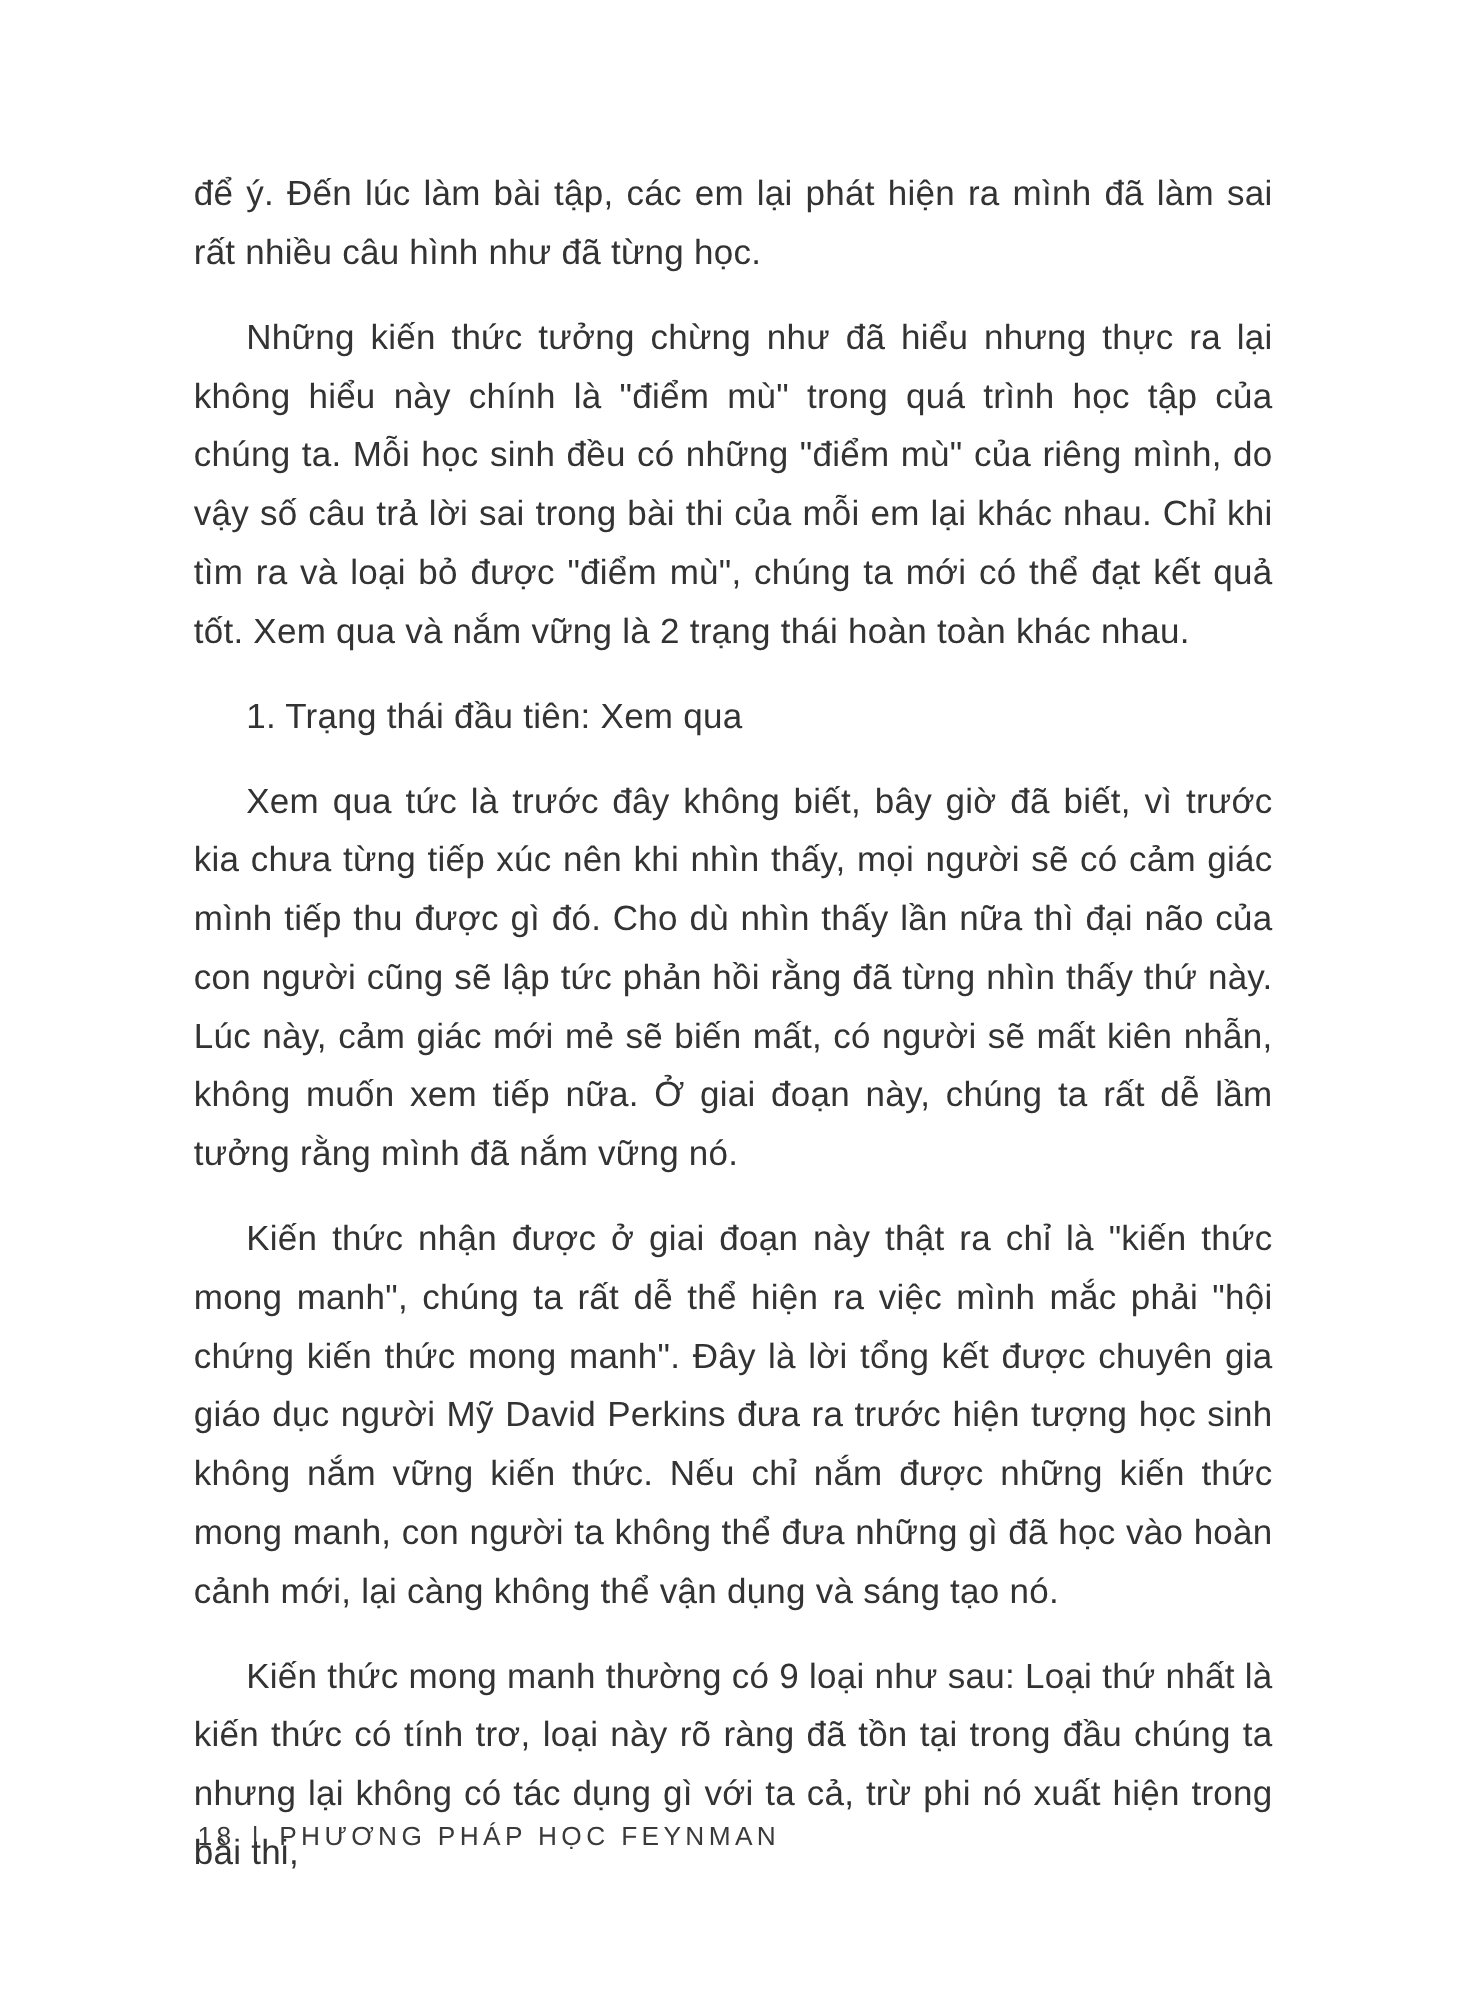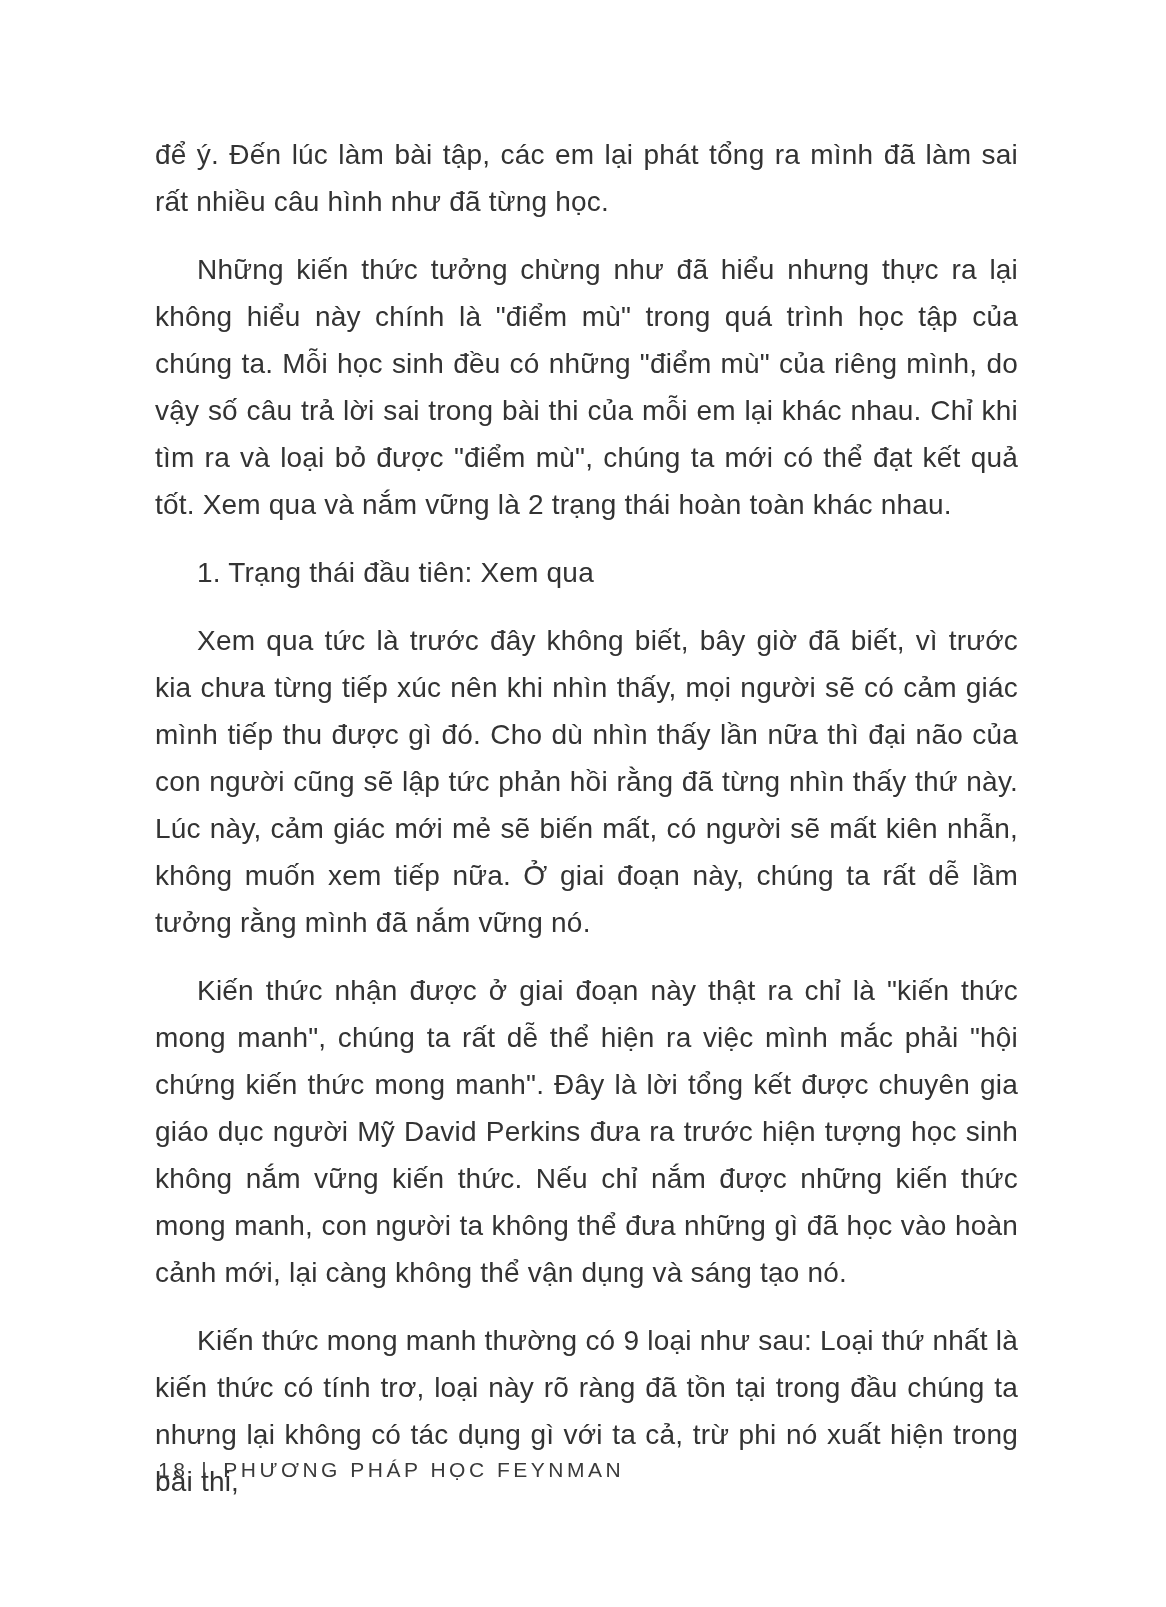--- a/index.html
+++ b/index.html
@@ -51,21 +51,21 @@
     margin: 0 13px;
     color: #3a3a3a;
   }
 </style>
 </head>
 <body>
 
 <div class="page">
 
   <div class="content">
-    <p class="para no-indent">để ý. Đến lúc làm bài tập, các em lại phát tổng ra mình đã làm sai rất nhiều câu hình như đã từng học.</p>
+    <p class="para no-indent">để ý. Đến lúc làm bài tập, các em lại phát hiện ra mình đã làm sai rất nhiều câu hình như đã từng học.</p>
 
     <p class="para">Những kiến thức tưởng chừng như đã hiểu nhưng thực ra lại không hiểu này chính là "điểm mù" trong quá trình học tập của chúng ta. Mỗi học sinh đều có những "điểm mù" của riêng mình, do vậy số câu trả lời sai trong bài thi của mỗi em lại khác nhau. Chỉ khi tìm ra và loại bỏ được "điểm mù", chúng ta mới có thể đạt kết quả tốt. Xem qua và nắm vững là 2 trạng thái hoàn toàn khác nhau.</p>
 
     <p class="para heading-italic">1. Trạng thái đầu tiên: Xem qua</p>
 
     <p class="para">Xem qua tức là trước đây không biết, bây giờ đã biết, vì trước kia chưa từng tiếp xúc nên khi nhìn thấy, mọi người sẽ có cảm giác mình tiếp thu được gì đó. Cho dù nhìn thấy lần nữa thì đại não của con người cũng sẽ lập tức phản hồi rằng đã từng nhìn thấy thứ này. Lúc này, cảm giác mới mẻ sẽ biến mất, có người sẽ mất kiên nhẫn, không muốn xem tiếp nữa. Ở giai đoạn này, chúng ta rất dễ lầm tưởng rằng mình đã nắm vững nó.</p>
 
     <p class="para">Kiến thức nhận được ở giai đoạn này thật ra chỉ là "kiến thức mong manh", chúng ta rất dễ thể hiện ra việc mình mắc phải "hội chứng kiến thức mong manh". Đây là lời tổng kết được chuyên gia giáo dục người Mỹ David Perkins đưa ra trước hiện tượng học sinh không nắm vững kiến thức. Nếu chỉ nắm được những kiến thức mong manh, con người ta không thể đưa những gì đã học vào hoàn cảnh mới, lại càng không thể vận dụng và sáng tạo nó.</p>
 
     <p class="para">Kiến thức mong manh thường có 9 loại như sau: Loại thứ nhất là kiến thức có tính trơ, loại này rõ ràng đã tồn tại trong đầu chúng ta nhưng lại không có tác dụng gì với ta cả, trừ phi nó xuất hiện trong bài thi,</p>

